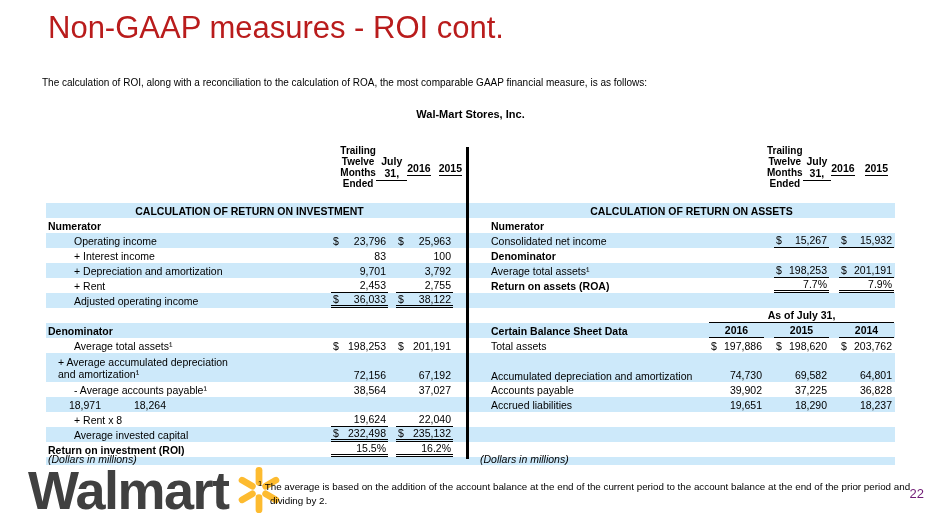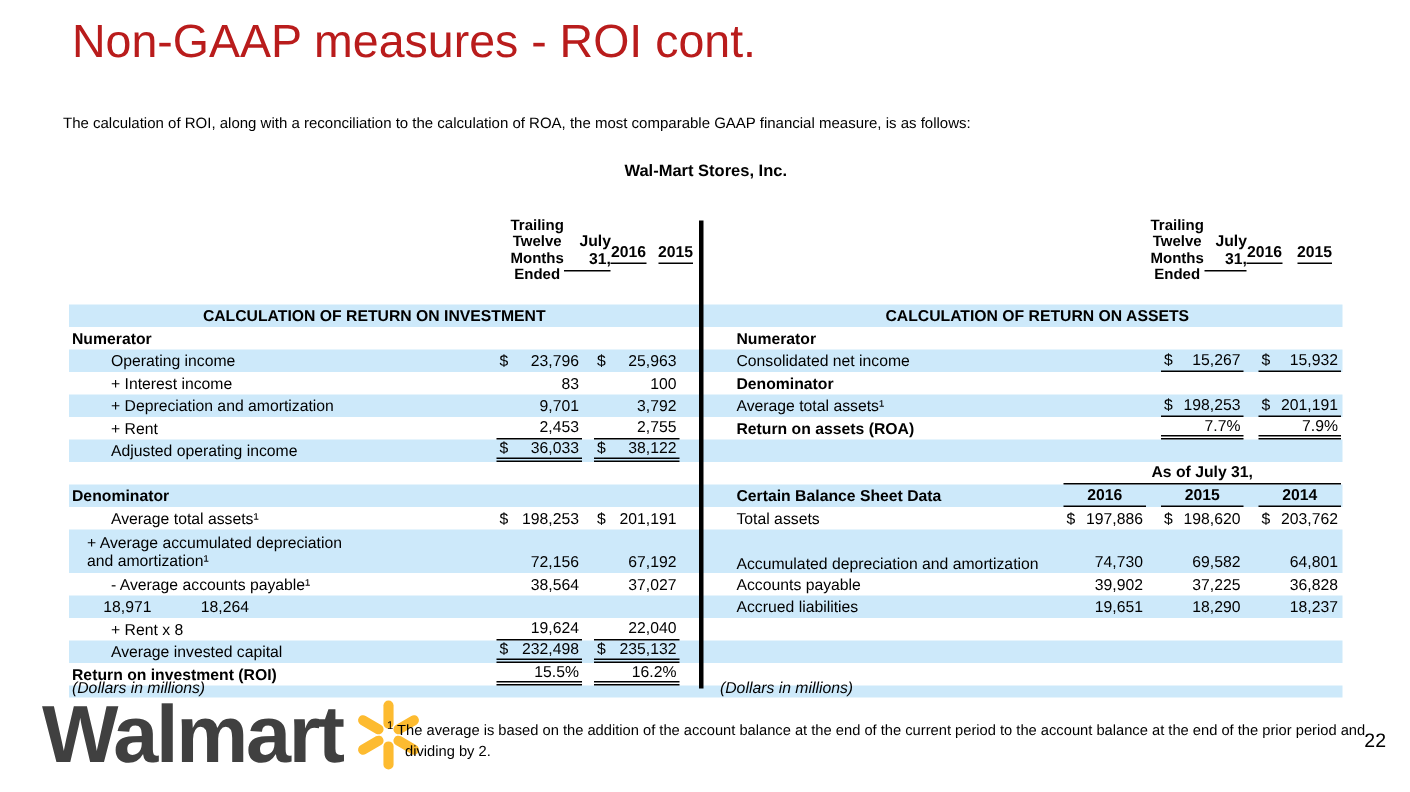--- a/index.html
+++ b/index.html
@@ -11,21 +11,21 @@
   .company{top:108px}
   .subtitle{top:123px}
 
   .tables{position:absolute;left:46px;top:145px;width:849px;height:322px;font-size:10.5px;}
   .divider{position:absolute;left:420px;top:2px;width:3px;height:312px;background:#000;}
 
   .hgroup{position:absolute;top:0;display:flex;flex-direction:row;align-items:center;}
   .hg-left{left:294px;width:122px;}
   .hg-right{left:721px;width:121px;}
   .ttm{font-size:10px;font-weight:bold;line-height:11px;text-align:center;}
-  .july{font-weight:bold;width:100%;text-align:right;border-bottom:1.5px solid #000;
+  .july{font-weight:bold;width:100%;text-align:center;border-bottom:1.5px solid #000;
         padding-bottom:1px;margin-top:2px;font-size:10.5px;}
   .colrow{display:flex;width:100%;margin-top:3px;}
   .hg-left .colrow{gap:8px}
   .hg-right .colrow{gap:10px}
   .hcell{flex:1;text-align:center;font-weight:bold;border-bottom:1.5px solid #000;padding-bottom:1px;}
   .dollars{position:absolute;bottom:2px;font-style:italic;font-size:10.5px;white-space:nowrap;}
   .dl{left:2px}
   .dr{left:434px}
 
   .stripes{position:absolute;top:58px;left:0;width:849px;}
@@ -55,21 +55,21 @@
   .asof{width:185px;height:100%;display:flex;align-items:center;justify-content:center;
         font-weight:bold;border-bottom:1.5px solid #000;box-sizing:border-box;}
 
   .logo{position:absolute;left:28px;top:466px;display:flex;align-items:center;}
   .logo-text{font-size:54px;font-weight:bold;color:#404040;letter-spacing:-1.5px;
              line-height:46px;}
   .spark{margin-left:6px;}
   .footnote{position:absolute;left:258px;top:479px;width:660px;font-size:9.8px;line-height:1.4;
             padding-left:12px;text-indent:-12px;}
   .footnote sup{font-size:7.5px;}
-  .pagenum{position:absolute;right:16px;top:486px;font-size:13px;color:#000000;}
+  .pagenum{position:absolute;right:16px;top:486px;font-size:13px;color:#701a75;}
 </style>
 </head>
 <body>
 
 <div class="slide">
 
   <div class="title">Non-GAAP measures - ROI cont.</div>
 
   <div class="intro">The calculation of ROI, along with a reconciliation to the calculation of ROA, the most comparable GAAP financial measure, is as follows:</div>
 

